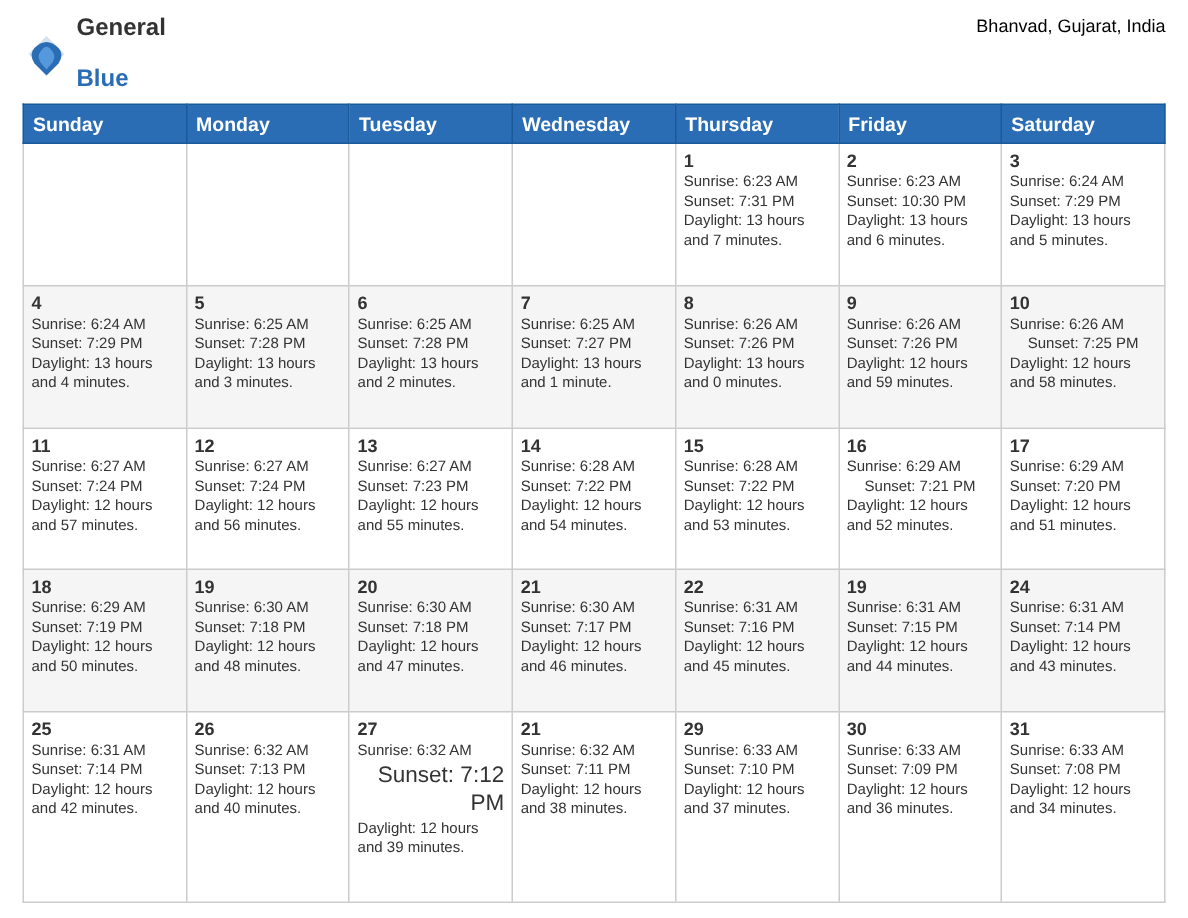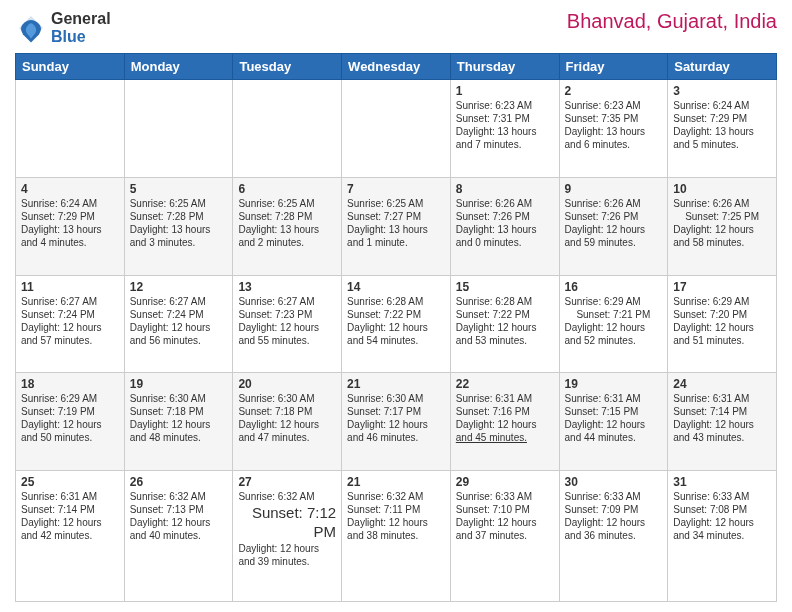--- a/index.html
+++ b/index.html
@@ -25,20 +25,21 @@
     }
     .logo {
       display: flex;
       align-items: center;
       gap: 4px;
     }
     .logo-text {
       display: flex;
       flex-direction: column;
       line-height: 1.1;
+      gap: 16px;
     }
     .logo-general {
       font-size: 16px;
       font-weight: bold;
       color: #333;
     }
     .logo-blue {
       font-size: 16px;
       font-weight: bold;
       color: #2a6db5;
@@ -50,22 +51,22 @@
     .title-area {
       text-align: right;
     }
     .month-title {
       font-size: 36px;
       font-weight: bold;
       color: #333;
       line-height: 1.1;
     }
     .location {
-      font-size: 20px;
-      color: #be185d;
+      font-size: 12px;
+      color: #000000;
     }
     .calendar {
       flex: 1;
       border: 1px solid #ccc;
       border-collapse: collapse;
       width: 100%;
       table-layout: fixed;
     }
     .calendar th {
       background: #2a6db5;
@@ -139,21 +140,21 @@
           <td>
             <span class="day-number">1</span>
             <span style="display: block; font-size: 10px; line-height: 1.3;">Sunrise: 6:23 AM</span>
             <span style="display: block; font-size: 10px; line-height: 1.3;">Sunset: 7:31 PM</span>
             <span style="display: block; font-size: 10px; line-height: 1.3;">Daylight: 13 hours</span>
             <span style="display: block; font-size: 10px; line-height: 1.3;">and 7 minutes.</span>
           </td>
           <td>
             <span class="day-number">2</span>
             <span style="display: block; font-size: 10px; line-height: 1.3;">Sunrise: 6:23 AM</span>
-            <span style="display: block; font-size: 10px; line-height: 1.3;">Sunset: 7:35 PM</span>
+            <span style="display: block; font-size: 10px; line-height: 1.3;">Sunset: 10:30 PM</span>
             <span style="display: block; font-size: 10px; line-height: 1.3;">Daylight: 13 hours</span>
             <span style="display: block; font-size: 10px; line-height: 1.3;">and 6 minutes.</span>
           </td>
           <td>
             <span class="day-number">3</span>
             <span style="display: block; font-size: 10px; line-height: 1.3;">Sunrise: 6:24 AM</span>
             <span style="display: block; font-size: 10px; line-height: 1.3;">Sunset: 7:29 PM</span>
             <span style="display: block; font-size: 10px; line-height: 1.3;">Daylight: 13 hours</span>
             <span style="display: block; font-size: 10px; line-height: 1.3;">and 5 minutes.</span>
           </td>
@@ -287,21 +288,21 @@
             <span style="display: block; font-size: 10px; line-height: 1.3;">Sunrise: 6:30 AM</span>
             <span style="display: block; font-size: 10px; line-height: 1.3;">Sunset: 7:17 PM</span>
             <span style="display: block; font-size: 10px; line-height: 1.3;">Daylight: 12 hours</span>
             <span style="display: block; font-size: 10px; line-height: 1.3;">and 46 minutes.</span>
           </td>
           <td>
             <span class="day-number">22</span>
             <span style="display: block; font-size: 10px; line-height: 1.3;">Sunrise: 6:31 AM</span>
             <span style="display: block; font-size: 10px; line-height: 1.3;">Sunset: 7:16 PM</span>
             <span style="display: block; font-size: 10px; line-height: 1.3;">Daylight: 12 hours</span>
-            <span style="display: block; font-size: 10px; line-height: 1.3; text-decoration: underline;">and 45 minutes.</span>
+            <span style="display: block; font-size: 10px; line-height: 1.3;">and 45 minutes.</span>
           </td>
           <td>
             <span class="day-number">19</span>
             <span style="display: block; font-size: 10px; line-height: 1.3;">Sunrise: 6:31 AM</span>
             <span style="display: block; font-size: 10px; line-height: 1.3;">Sunset: 7:15 PM</span>
             <span style="display: block; font-size: 10px; line-height: 1.3;">Daylight: 12 hours</span>
             <span style="display: block; font-size: 10px; line-height: 1.3;">and 44 minutes.</span>
           </td>
           <td>
             <span class="day-number">24</span>

